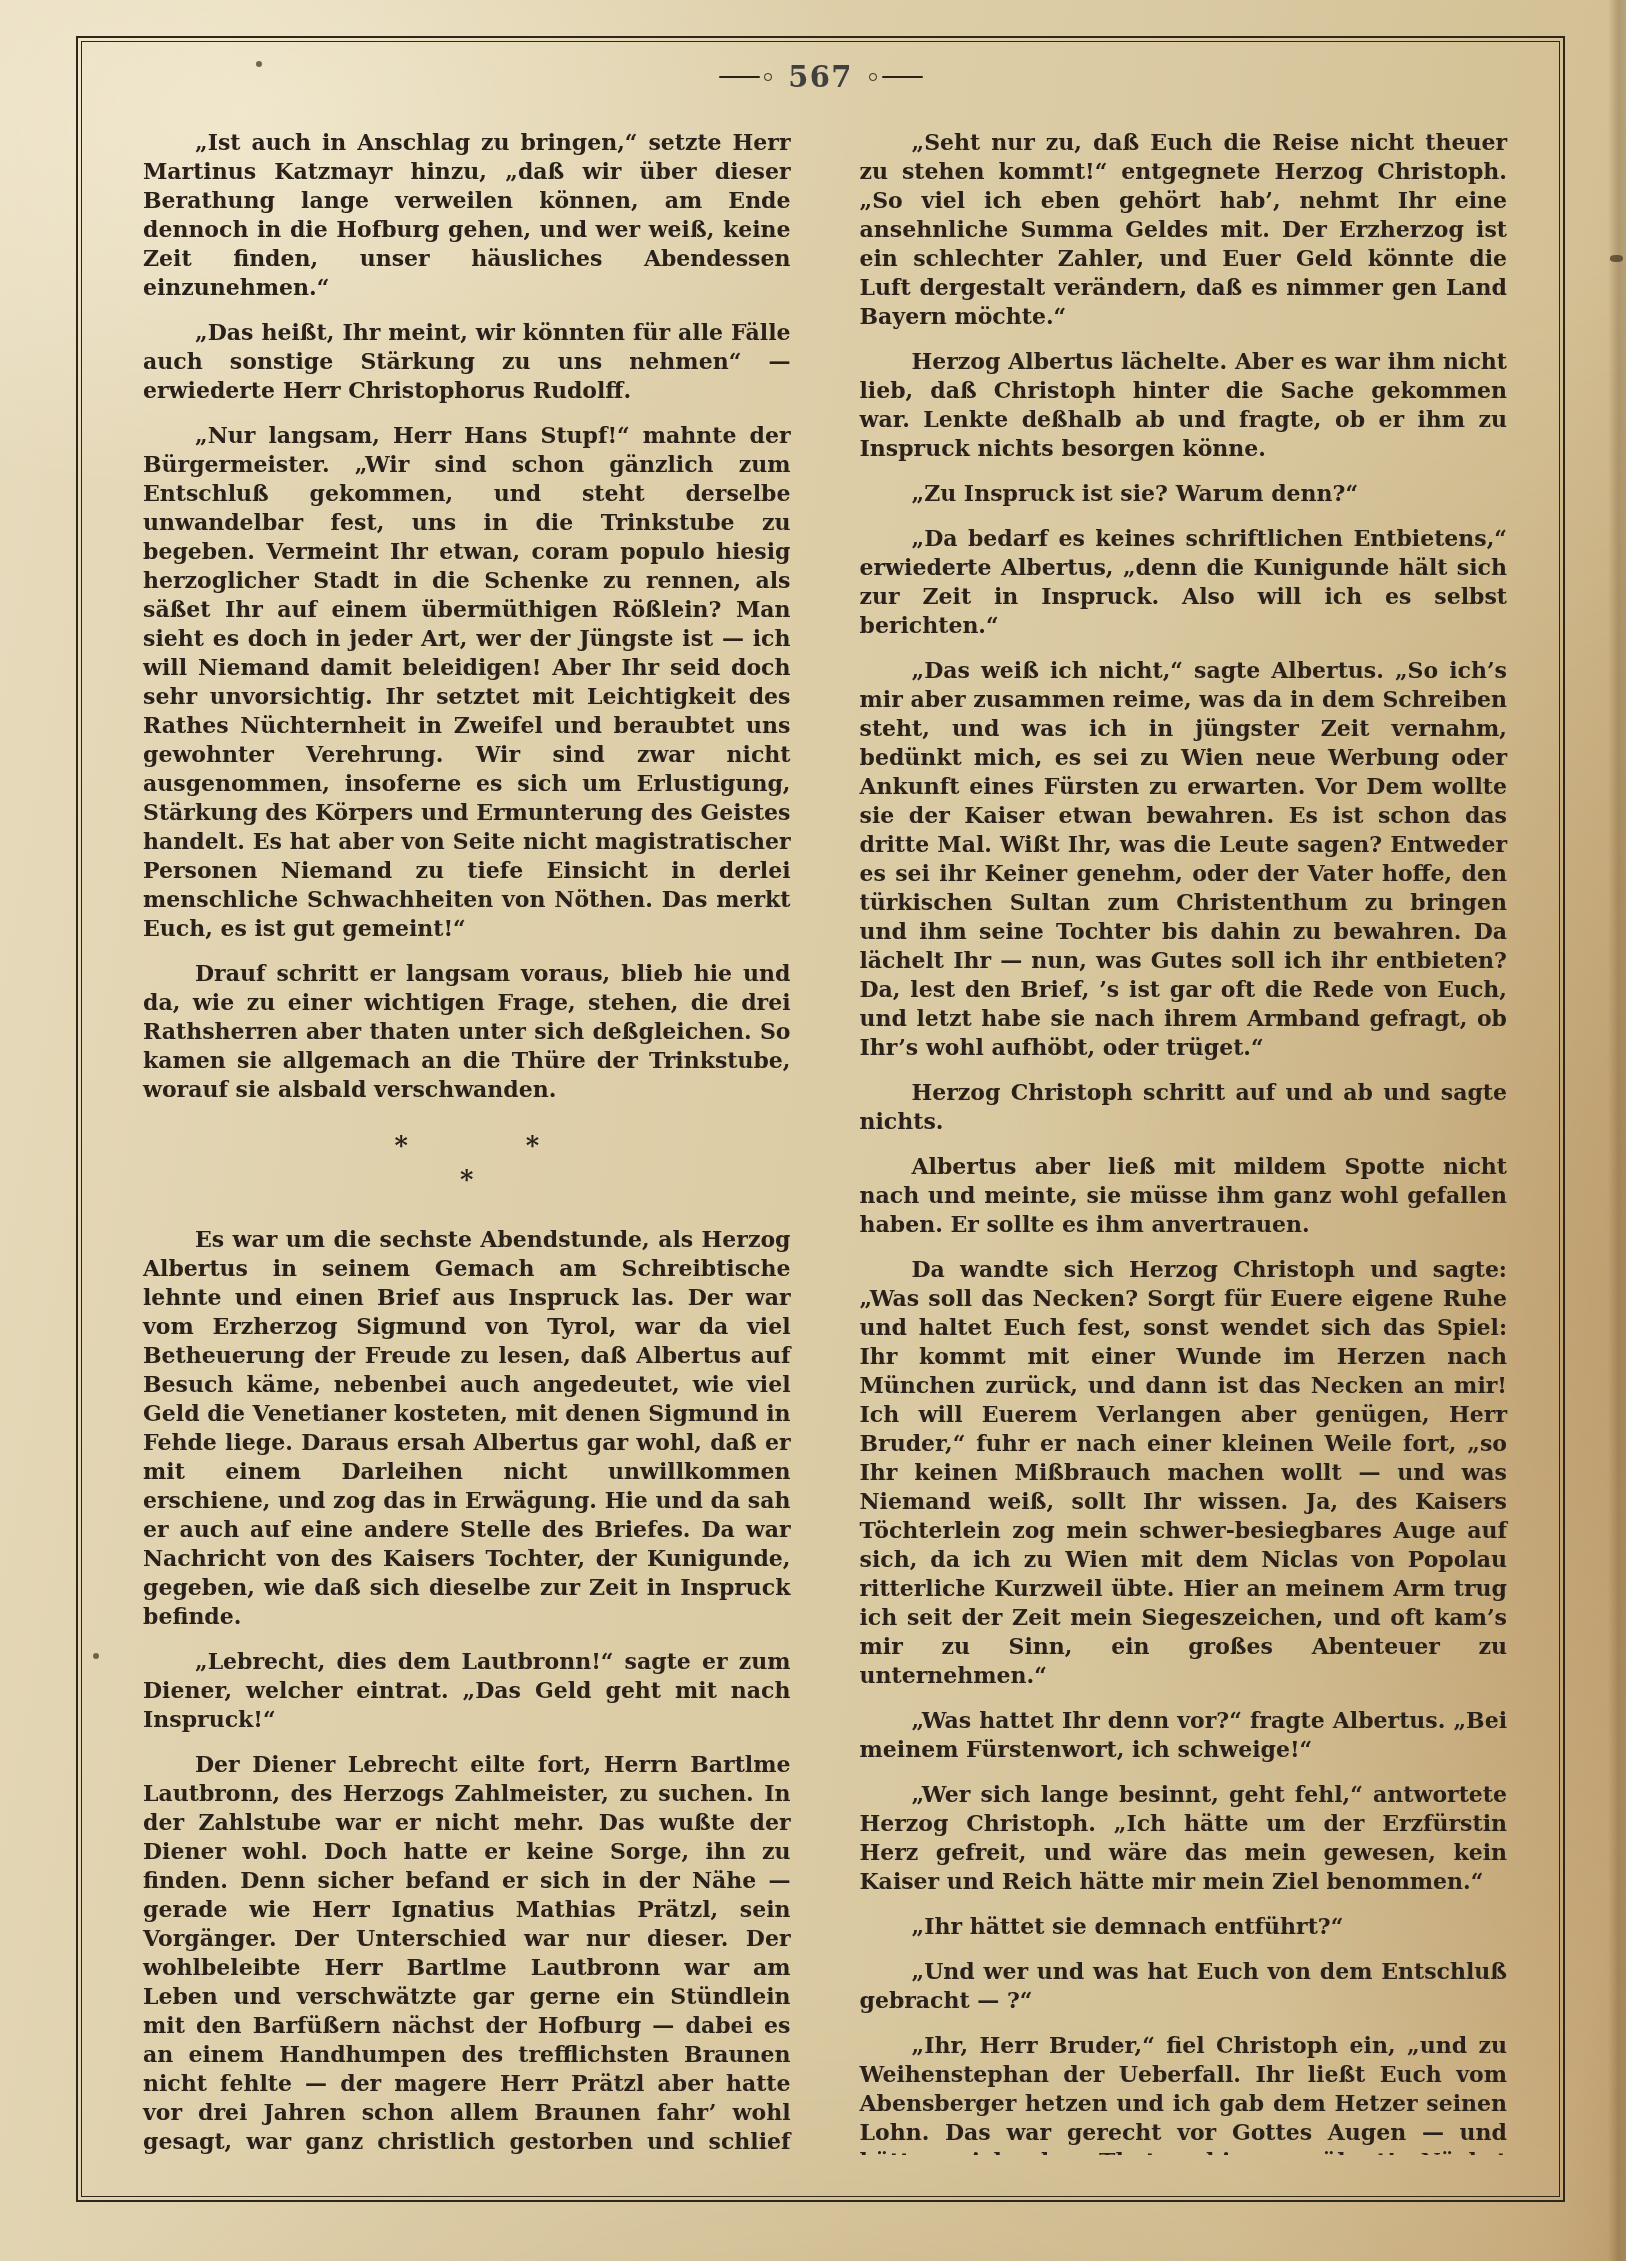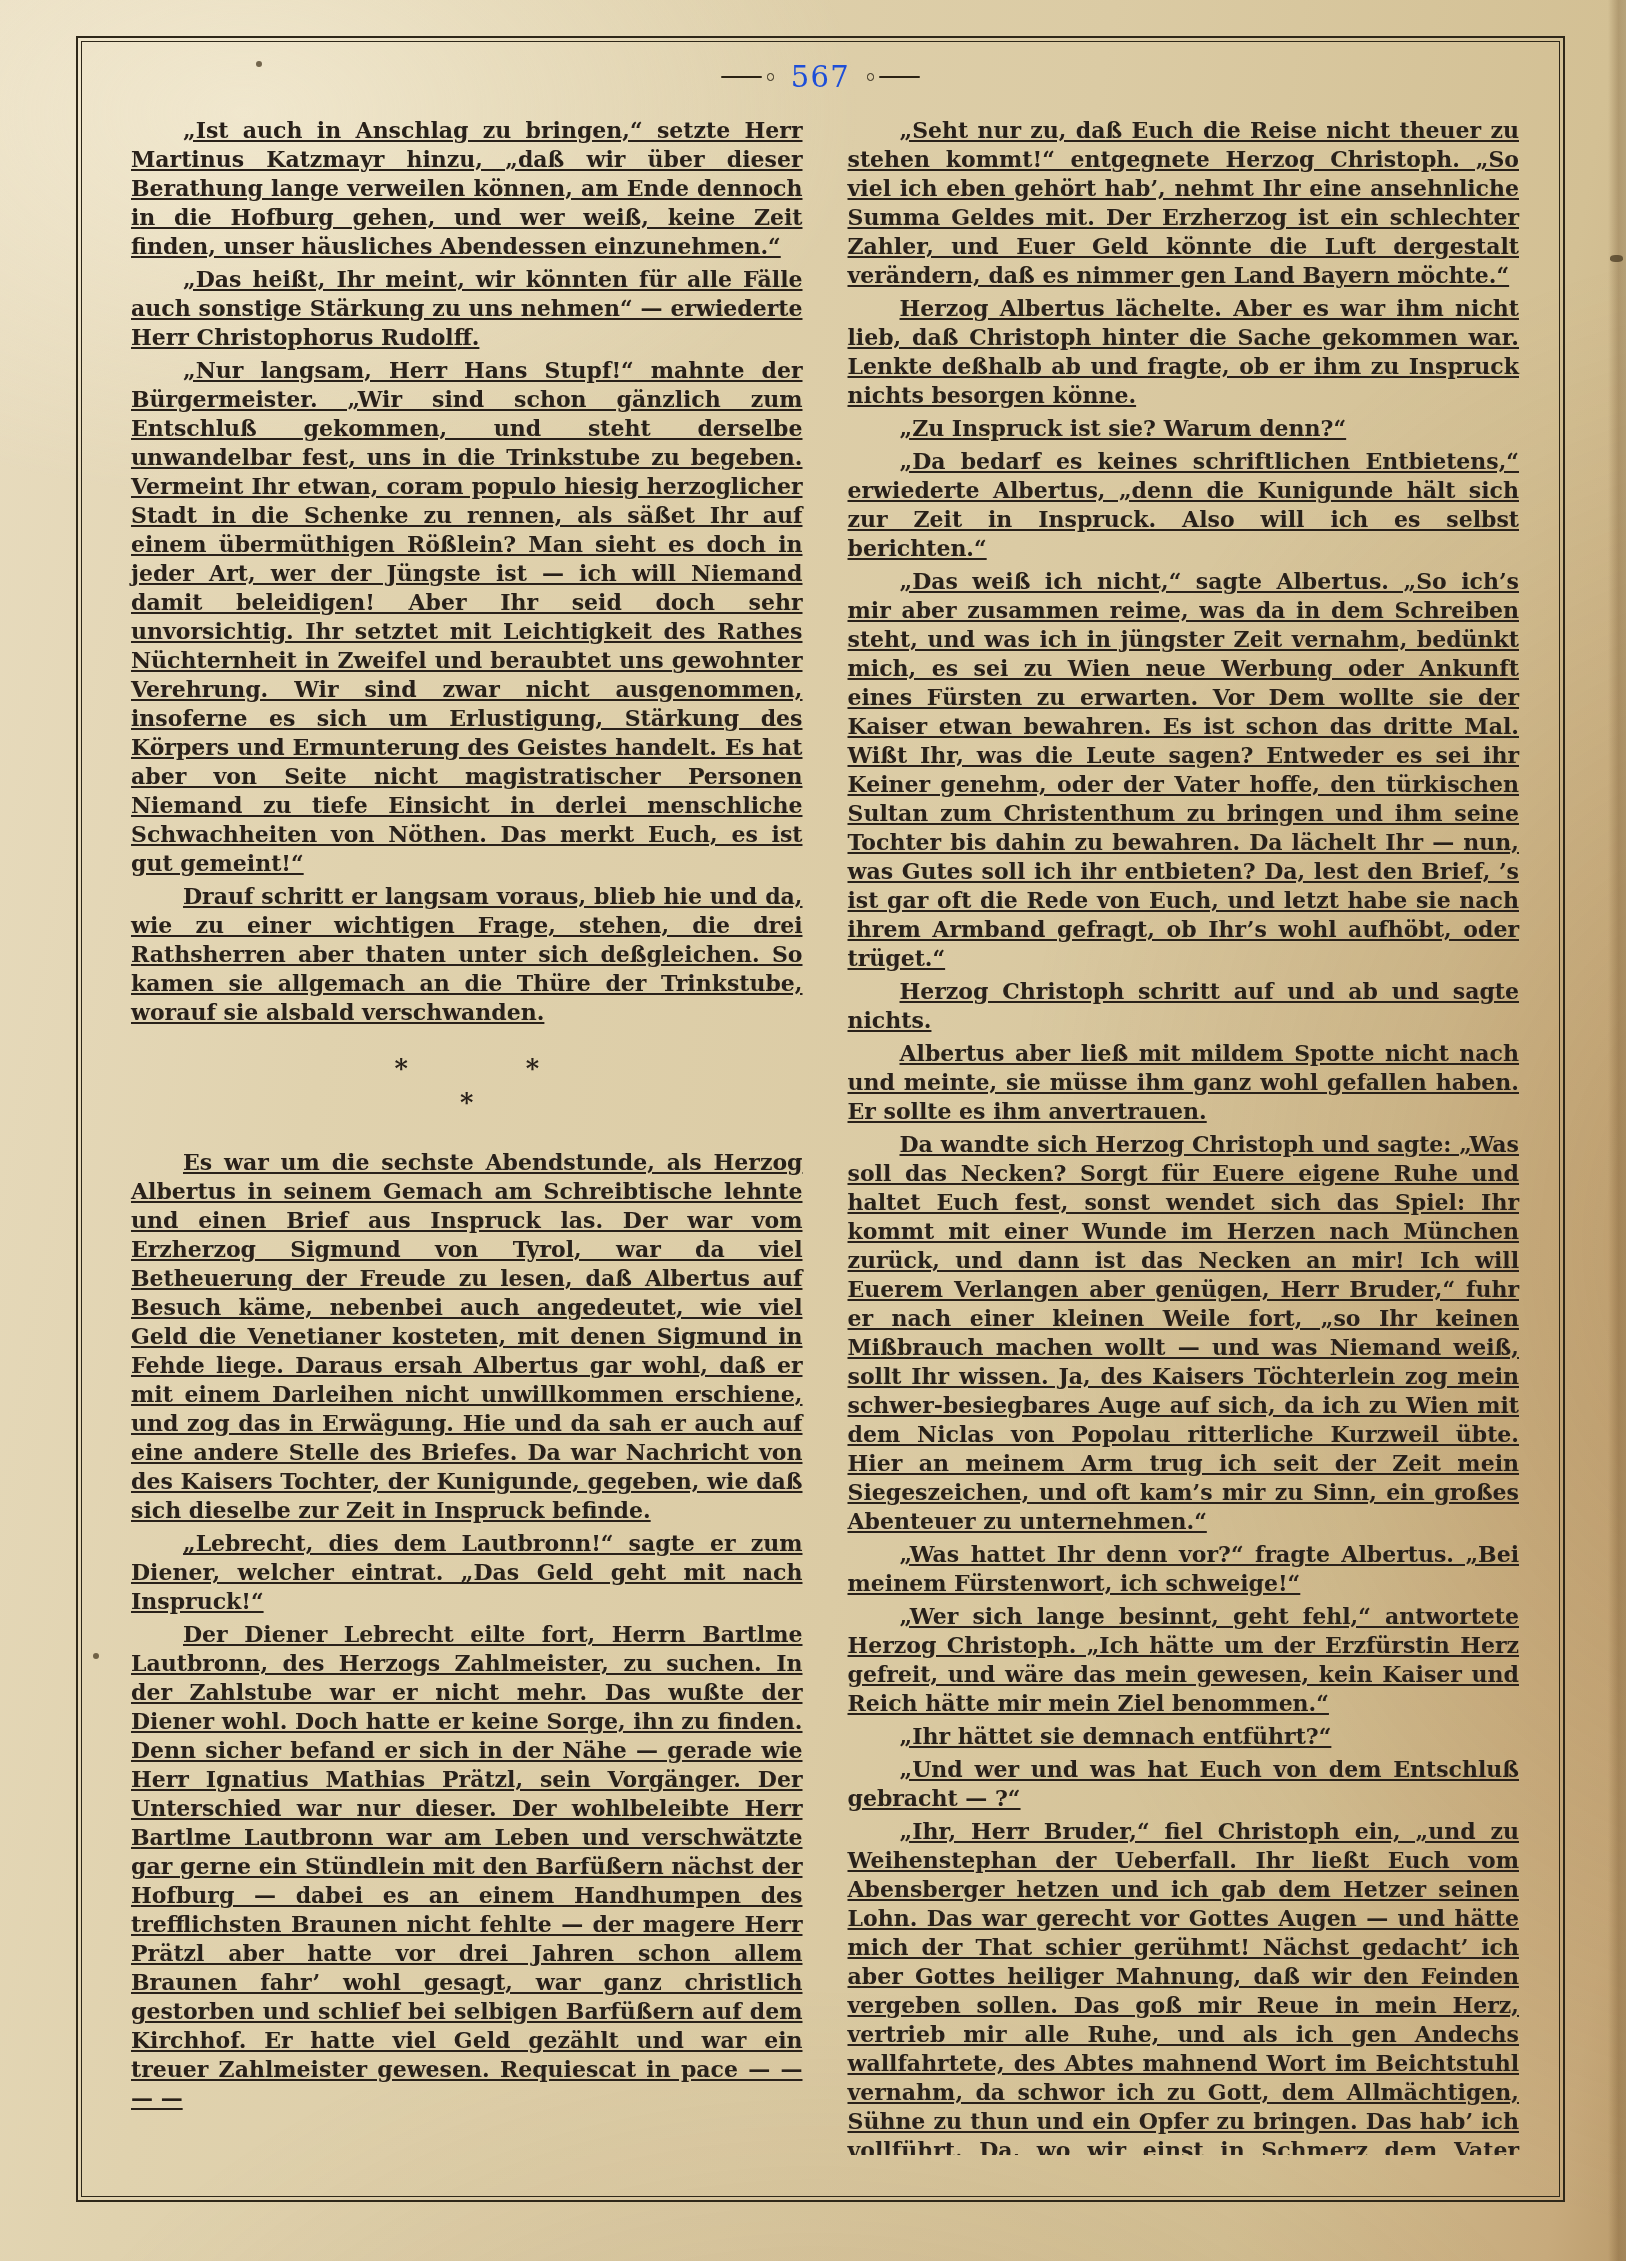--- a/index.html
+++ b/index.html
@@ -15,35 +15,35 @@
   .edge-shadow-right{
     position:absolute;right:0;top:0;width:19px;height:100%;
     background:linear-gradient(to right, rgba(90,60,25,0), rgba(90,60,25,0.28) 55%, rgba(60,40,15,0.18));
   }
   .frame{
     position:absolute;left:76px;top:36px;width:1489px;height:2166px;
     border:2.6px solid #2e2719;box-sizing:border-box;
   }
   .frame-inner{position:absolute;inset:3.2px;border:1.3px solid #2e2719;pointer-events:none;}
   .pagenum-row{display:flex;align-items:center;justify-content:center;gap:16.6px;margin-top:22px;}
-  .pagenum{font-family:"DejaVu Serif",serif;font-weight:400;font-size:29px;color:#1d4ed8;letter-spacing:1.3px;}
+  .pagenum{font-family:"DejaVu Serif",serif;font-weight:700;font-size:29px;color:#404040;letter-spacing:1.3px;}
   .orn{display:flex;align-items:center;gap:4.5px;}
   .orn .bar{display:block;width:41px;height:2.6px;background:#2a2214;border-radius:1.3px;}
   .orn .dot{display:block;width:7.7px;height:7.7px;border:1.9px solid #2a2214;border-radius:50%;box-sizing:border-box;}
   .cols{
     display:flex;gap:37px;padding:18px 40px 0 49px;
     height:calc(100% - 101px);box-sizing:border-box;overflow:hidden;
   }
   .col{
     flex:1 1 0;overflow:hidden;
     font-family:"DejaVu Serif",serif;font-weight:700;
     font-size:22px;line-height:29px;color:#29211a;
     text-align:justify;
   }
-  .para{margin:4px;text-indent:52px;hyphens:auto;text-decoration:underline;-webkit-hyphens:auto;}
+  .para{margin:16px;text-indent:52px;hyphens:auto;-webkit-hyphens:auto;}
   .asterism{text-align:center;font-size:25.6px;line-height:28px;margin:27px 0 32px;text-indent:0;}
   .ast-top{word-spacing:109px;}
   .ast-bottom{margin-top:6.4px;}
   .speck{position:absolute;background:#4a3b23;border-radius:50%;opacity:.75;}
   .speck.s1{left:256px;top:61px;width:5.8px;height:5.8px;}
   .speck.s2{left:93px;top:1653px;width:6.4px;height:6.4px;}
   .speck.s3{left:1610px;top:255px;width:12.8px;height:7px;border-radius:40%;}
 </style>
 </head>
 <body>

